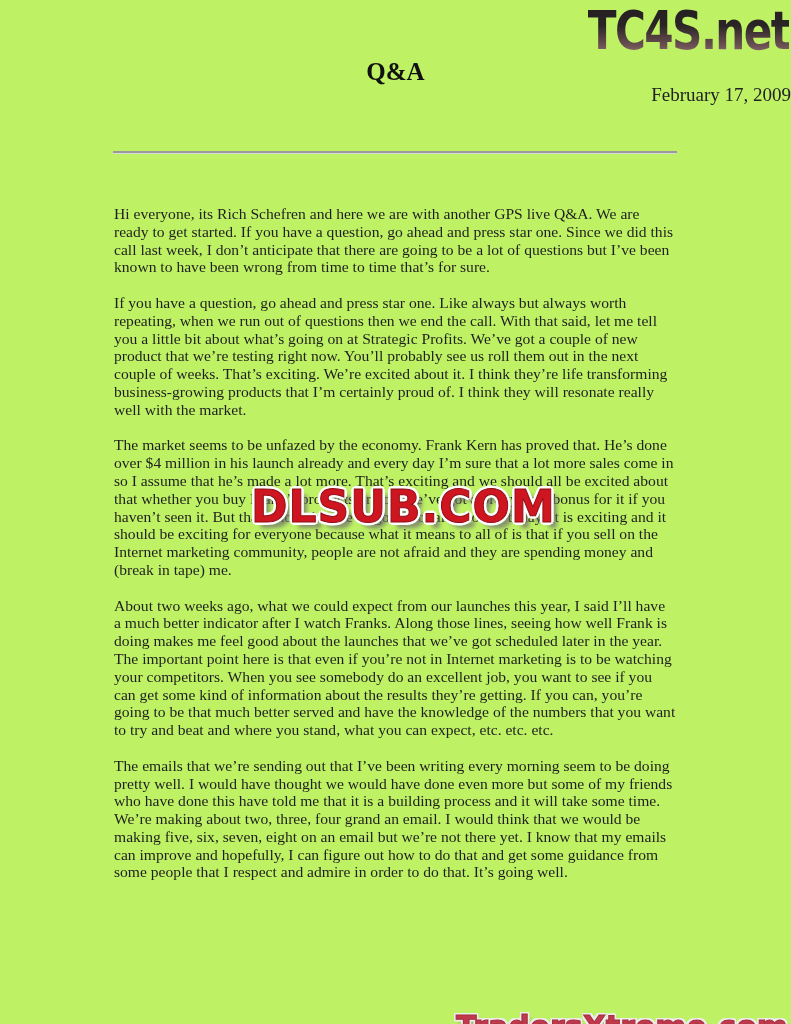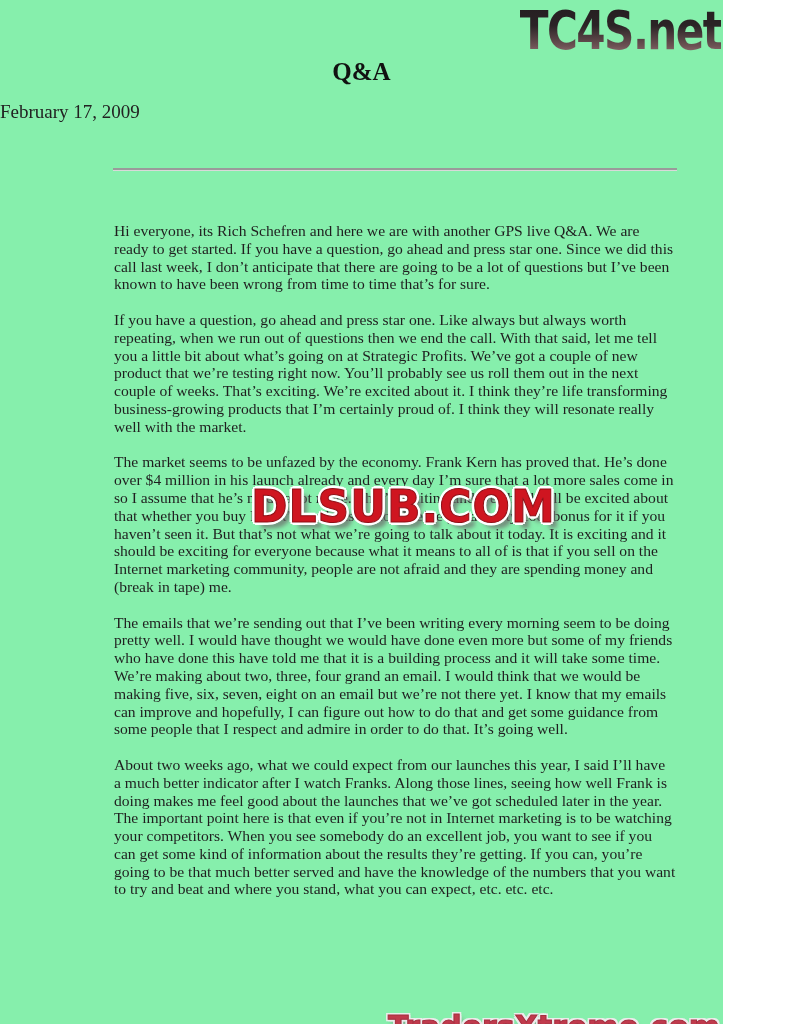--- a/index.html
+++ b/index.html
@@ -1,20 +1,20 @@
 <!DOCTYPE html>
 <html><head>
 <meta charset="utf-8">
 <style>
   html, body { margin: 0; padding: 0; background: #ffffff; }
   .page {
     position: relative;
-    width: 723px;
+    width: 791px;
     height: 1024px;
-    background: #86efac;
+    background: #bef264;
     overflow: hidden;
     font-family: "Liberation Serif", serif;
     color: #1f1f1f;
   }
 
   
   .top-logo {
     position: absolute;
     top: 4px;
     right: 2px;
@@ -36,22 +36,22 @@
   .doc-title {
     margin: 0;
     padding-top: 59px;
     text-align: center;
     font-size: 25px;
     line-height: 25px;
     font-weight: bold;
     color: #111;
   }
   .doc-date {
-    margin-top: 17px;
-    text-align: left;
+    margin-top: 0;
+    text-align: right;
     font-size: 19px;
     line-height: 22px;
     color: #222;
   }
   .rule {
     margin: 45px 0 0 113px;
     width: 564px;
     height: 2px;
     background: #9a9a9a;
     box-shadow: 0 1px 0 #d9d9d9;
@@ -139,34 +139,34 @@
 business-growing products that I’m certainly proud of. I think they will resonate really
 well with the market.</p>
     <p>The market seems to be unfazed by the economy. Frank Kern has proved that. He’s done
 over $4 million in his launch already and every day I’m sure that a lot more sales come in
 so I assume that he’s made a lot more. That’s exciting and we should all be excited about
 that whether you buy Frank’s products or not. We’ve got a pretty cool bonus for it if you
 haven’t seen it. But that’s not what we’re going to talk about it today. It is exciting and it
 should be exciting for everyone because what it means to all of is that if you sell on the
 Internet marketing community, people are not afraid and they are spending money and
 (break in tape) me.</p>
-    <p>The emails that we’re sending out that I’ve been writing every morning seem to be doing
-pretty well. I would have thought we would have done even more but some of my friends
-who have done this have told me that it is a building process and it will take some time.
-We’re making about two, three, four grand an email. I would think that we would be
-making five, six, seven, eight on an email but we’re not there yet. I know that my emails
-can improve and hopefully, I can figure out how to do that and get some guidance from
-some people that I respect and admire in order to do that. It’s going well.</p>
     <p>About two weeks ago, what we could expect from our launches this year, I said I’ll have
 a much better indicator after I watch Franks. Along those lines, seeing how well Frank is
 doing makes me feel good about the launches that we’ve got scheduled later in the year.
 The important point here is that even if you’re not in Internet marketing is to be watching
 your competitors. When you see somebody do an excellent job, you want to see if you
 can get some kind of information about the results they’re getting. If you can, you’re
 going to be that much better served and have the knowledge of the numbers that you want
 to try and beat and where you stand, what you can expect, etc. etc. etc.</p>
+    <p>The emails that we’re sending out that I’ve been writing every morning seem to be doing
+pretty well. I would have thought we would have done even more but some of my friends
+who have done this have told me that it is a building process and it will take some time.
+We’re making about two, three, four grand an email. I would think that we would be
+making five, six, seven, eight on an email but we’re not there yet. I know that my emails
+can improve and hopefully, I can figure out how to do that and get some guidance from
+some people that I respect and admire in order to do that. It’s going well.</p>
   </div>
 
   <div class="watermark">DLSUB.COM</div>
 
   <div class="bottom-logo">TradersXtreme.com</div>
 
 </div>
 
 </body></html>

